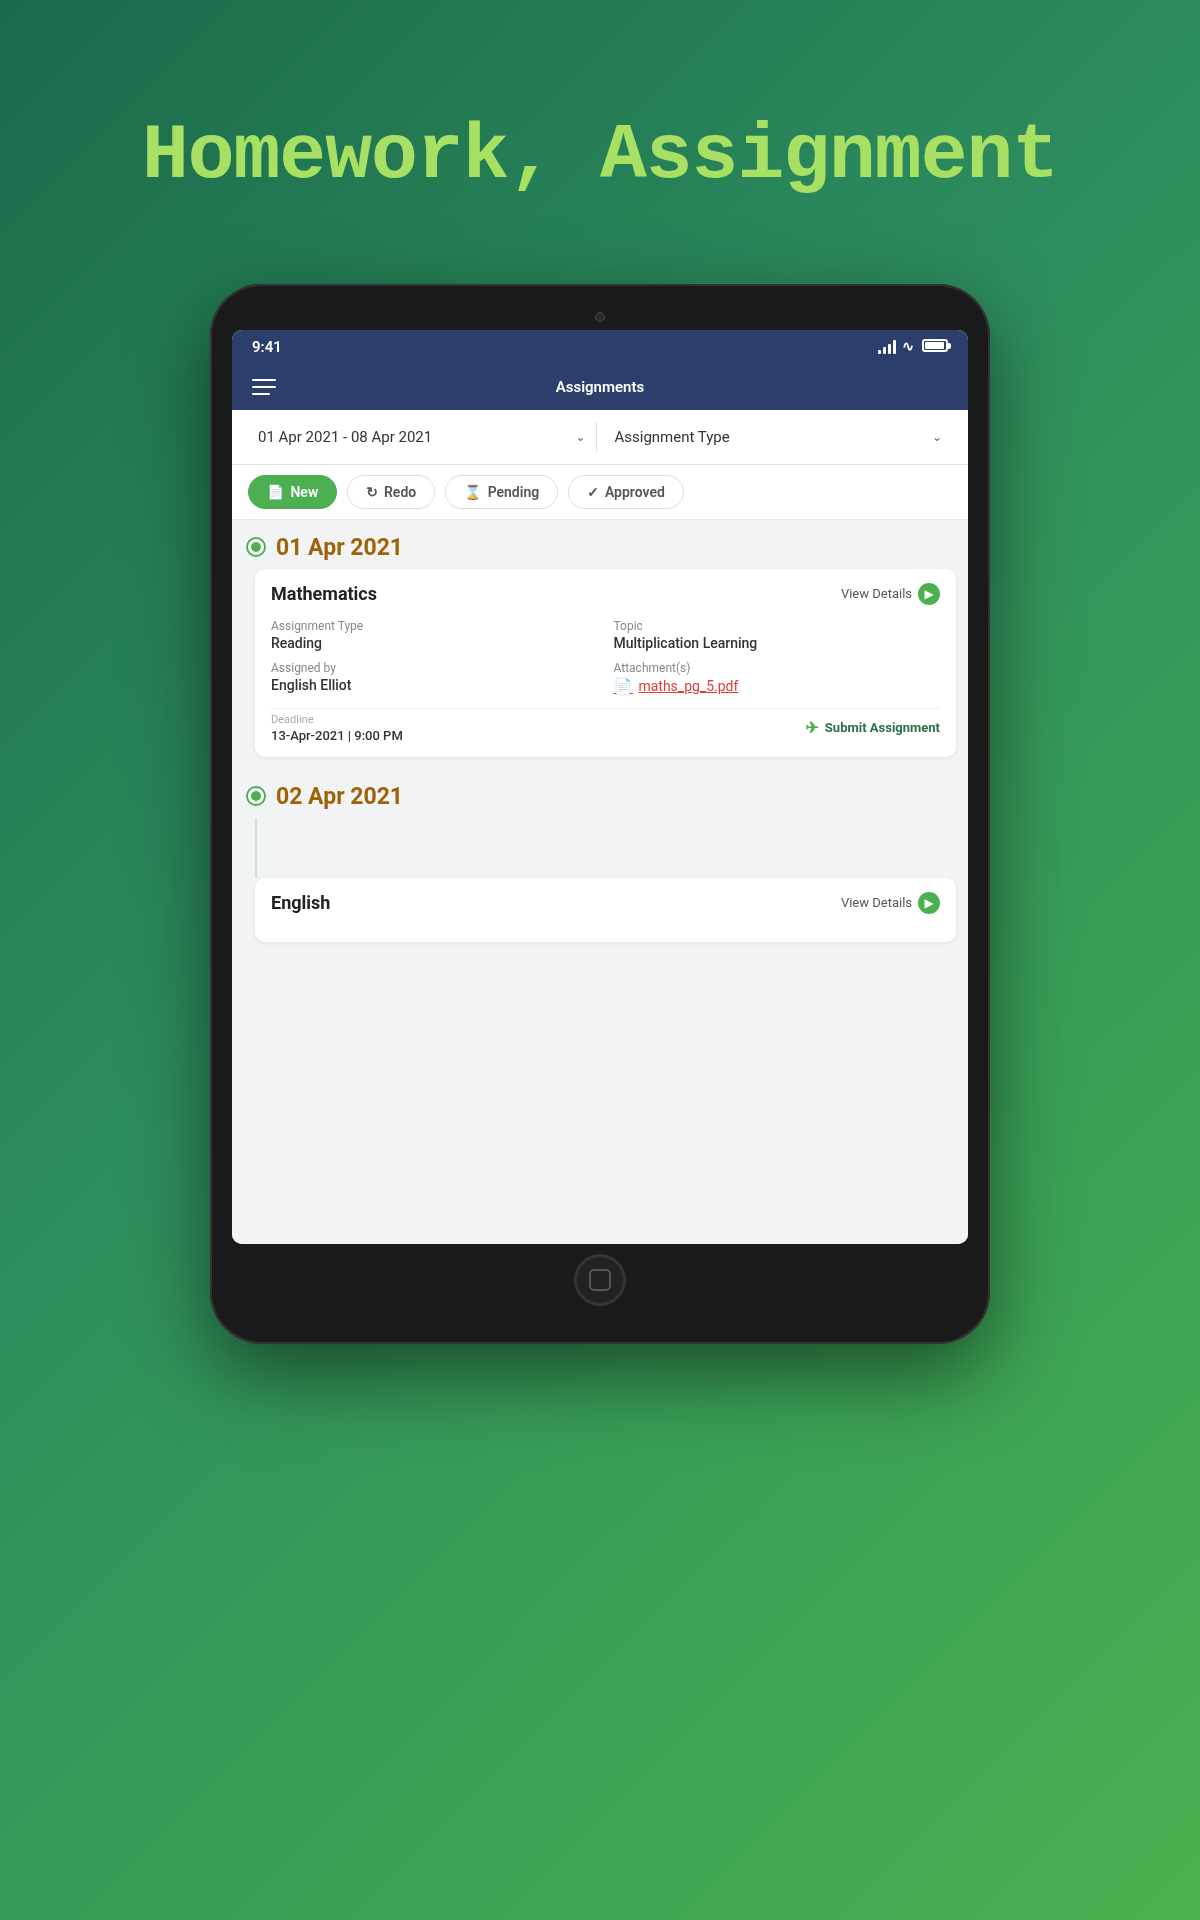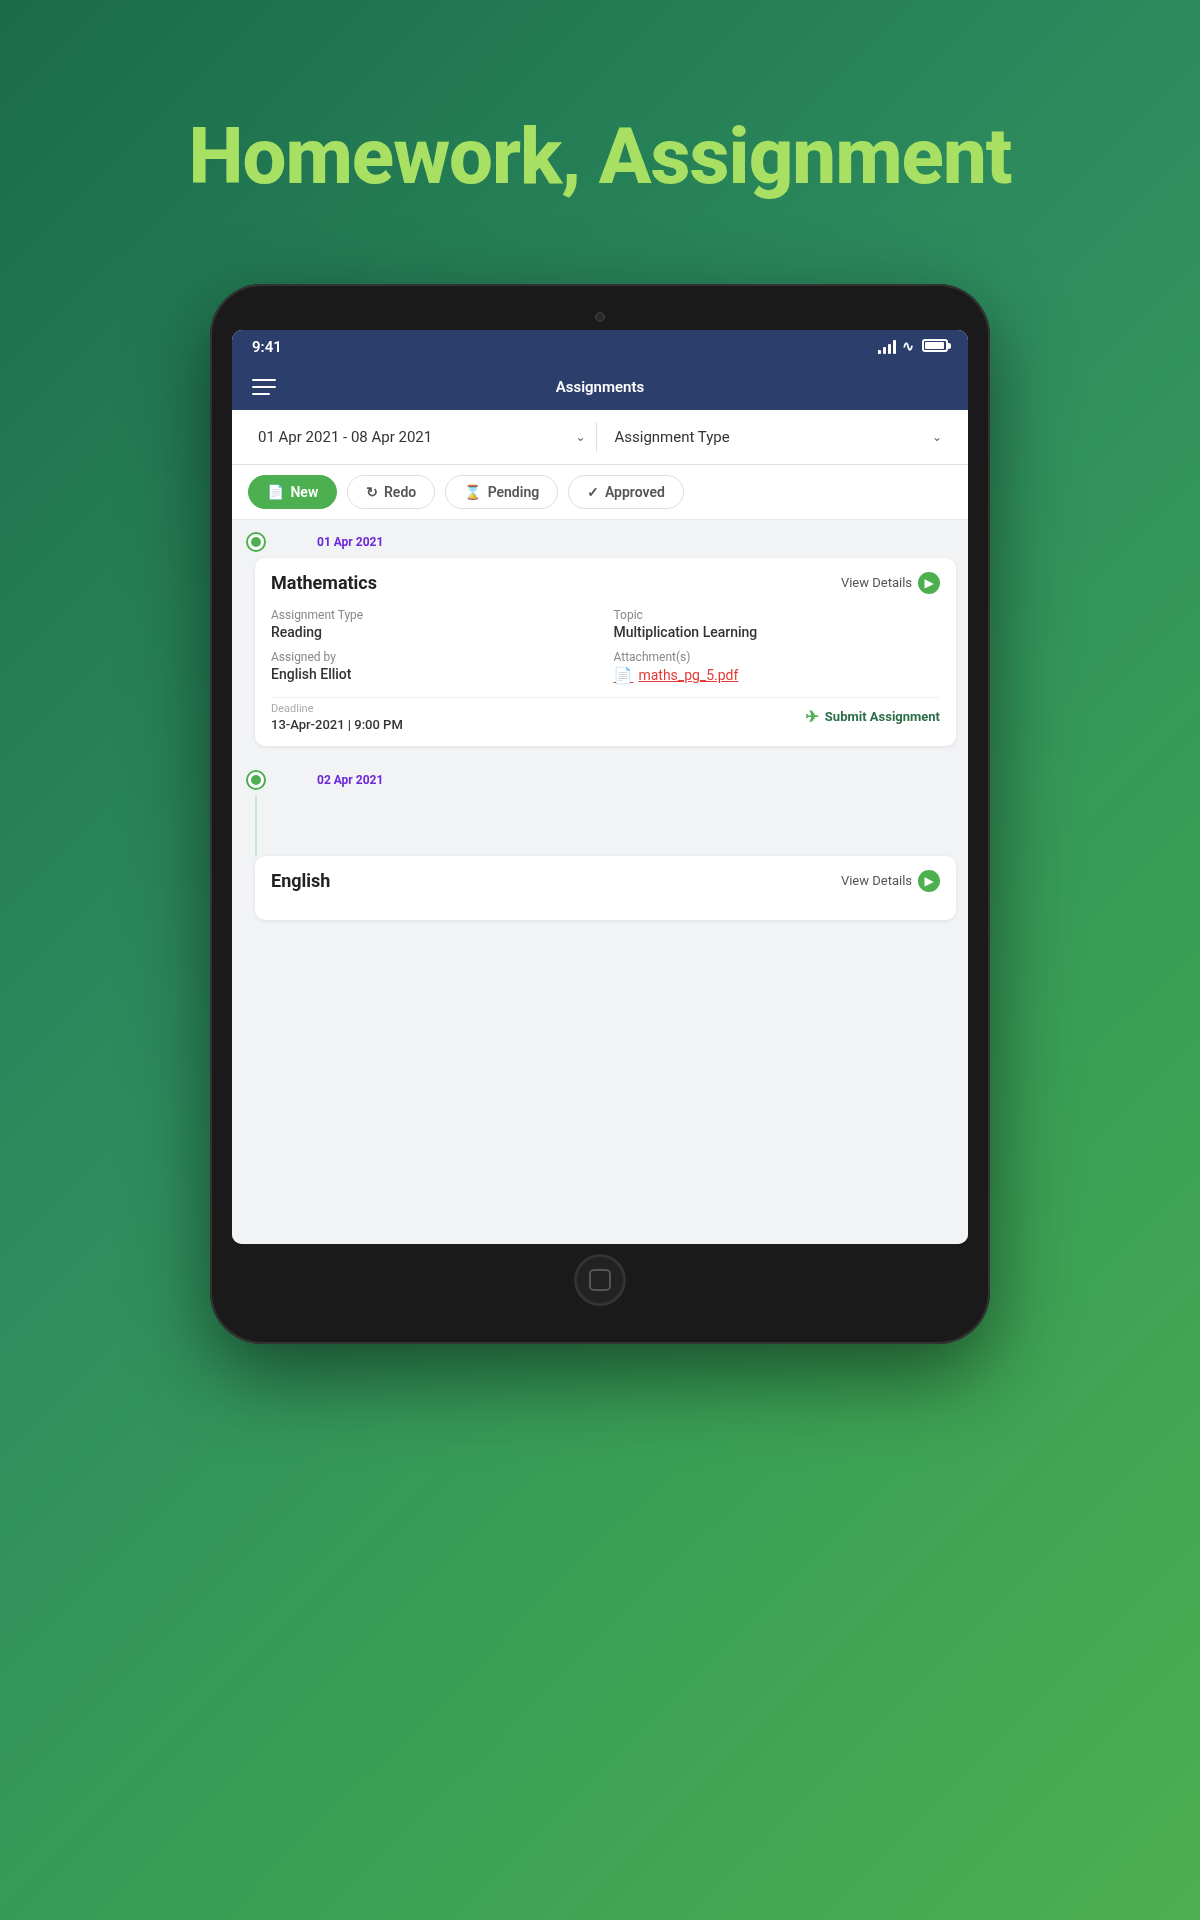--- a/index.html
+++ b/index.html
@@ -12,20 +12,21 @@
       flex-direction: column;
       align-items: center;
       font-family: -apple-system, BlinkMacSystemFont, 'Segoe UI', Roboto, sans-serif;
       overflow: hidden;
     }
 
     .hero-text {
       margin-top: 110px;
       text-align: left;
       line-height: 1.2;
+      font-family: Liberation Mono, monospace;
     }
 
     .hero-line1 {
       font-size: 78px;
       font-weight: 800;
       color: #a8e063;
       letter-spacing: -1px;
     }
 
     .hero-line2 {
@@ -251,24 +252,23 @@
       width: 16px;
       height: 16px;
       background: #4caf50;
       border-radius: 50%;
       border: 3px solid #fff;
       box-shadow: 0 0 0 2px #4caf50;
       flex-shrink: 0;
     }
 
     .date-text {
-      font-size: 12px;
+      font-size: 23px;
       font-weight: 700;
-      color: #6d28d9;
-      margin-left: 41px;
+      color: #a16207;
     }
 
     .timeline-line-wrap {
       display: flex;
       padding-left: 23px;
       flex-direction: column;
     }
 
     .timeline-line {
       width: 2px;

